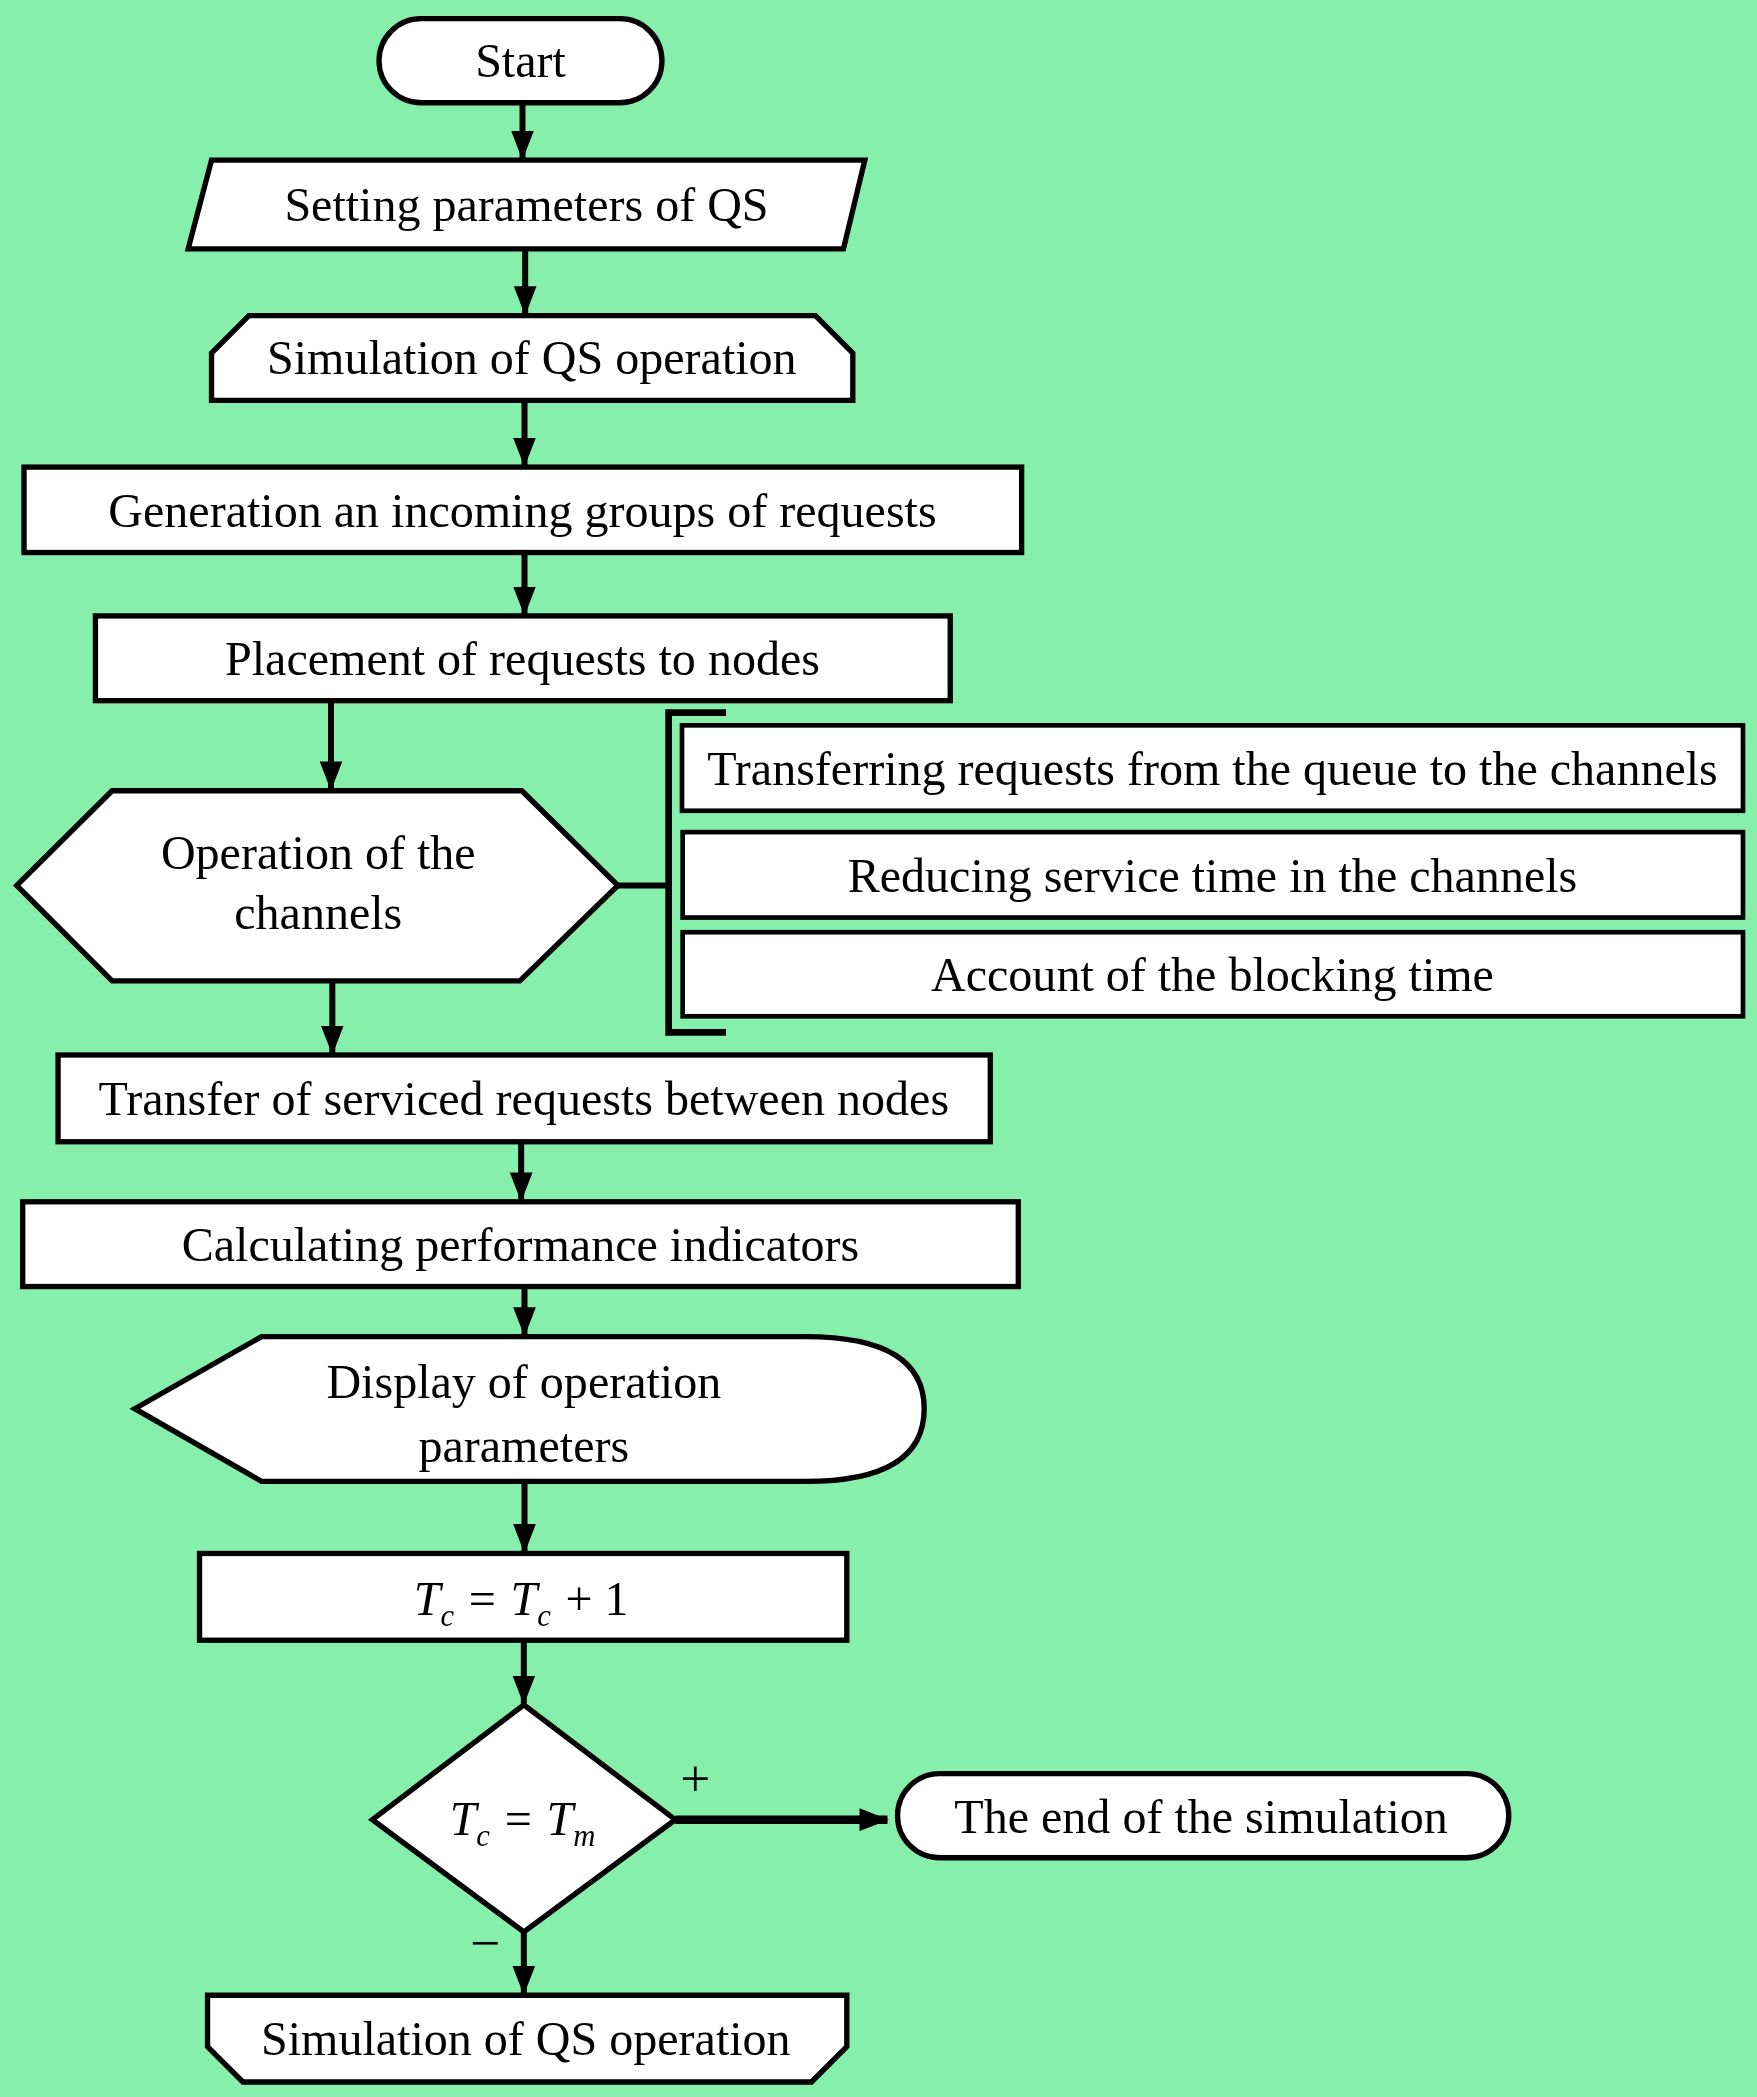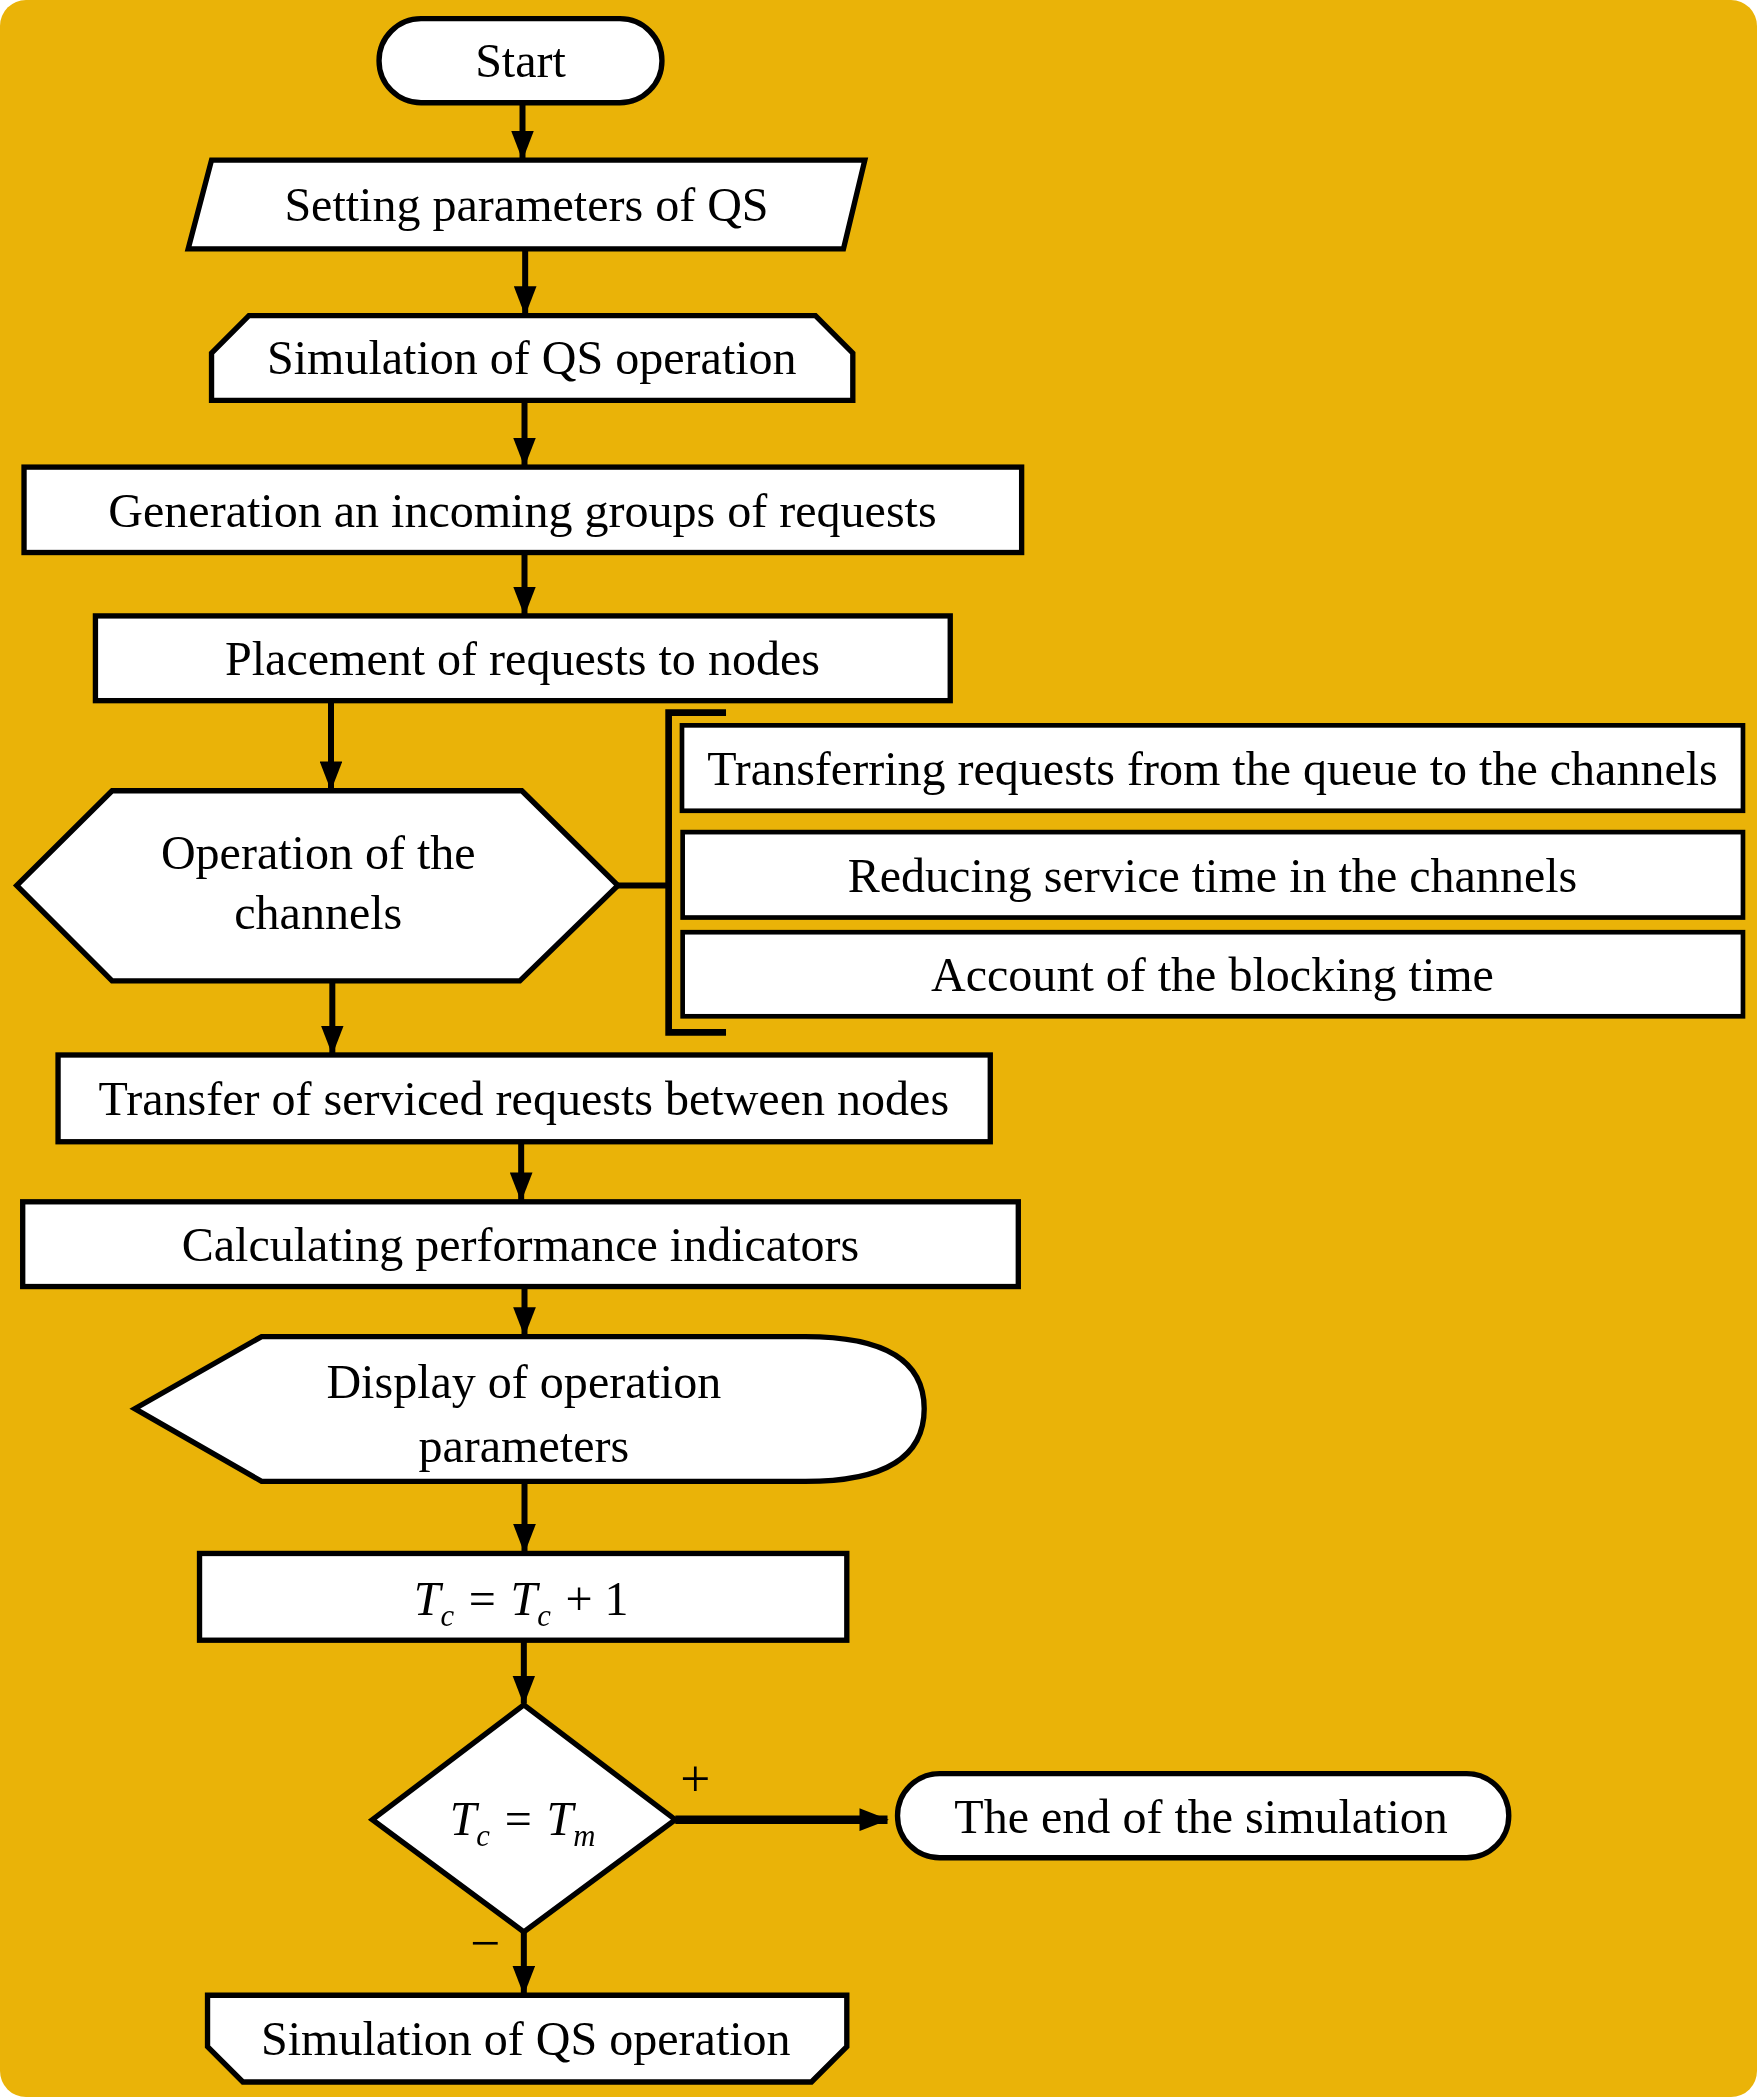--- a/index.html
+++ b/index.html
@@ -1,16 +1,16 @@
 <!DOCTYPE html>
 <html style="font-size:10.7px"><head>
 <meta charset="utf-8">
 <style>
   html, body { margin: 0; padding: 0; background: #ffffff; }
-  .diagram-wrap { width: 100%; background: #eab308; border-radius: 26px; }
+  .diagram-wrap { width: 100%; background: #86efac; }
   svg { display: block; width: 100%; height: auto; }
   .shape { fill: #ffffff; stroke: #000000; stroke-width: 8; }
   .thin-shape { fill: #ffffff; stroke: #000000; stroke-width: 7; }
   .edge { stroke: #000000; stroke-width: 9; fill: none; }
   .edge-thick { stroke: #000000; stroke-width: 13; fill: none; }
   .bracket { stroke: #000000; stroke-width: 10; fill: none; }
   text {
     font-family: "Liberation Serif", "DejaVu Serif", serif;
     font-size: 72px;
     fill: #000000;

